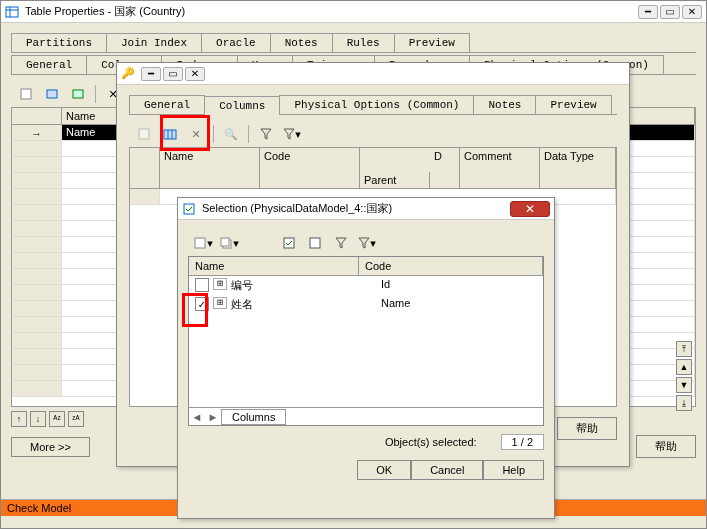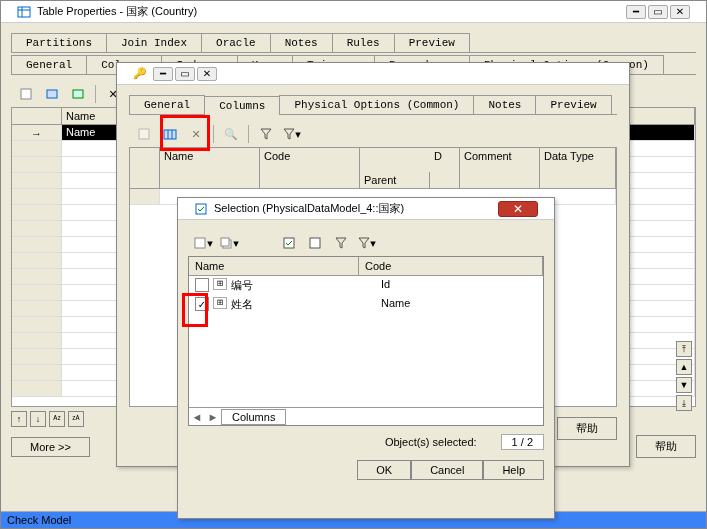--- a/index.html
+++ b/index.html
@@ -1,19 +1,19 @@
 <!DOCTYPE html>
 <html><head>
 <meta charset="utf-8">
 <style>
 * { box-sizing: border-box; margin: 0; padding: 0; }
 body { font-family: Tahoma, Arial, sans-serif; font-size: 11px; background: #ece9d8; width: 707px; height: 529px; overflow: hidden; position: relative; color: #000; }
 
 .window { position: absolute; border: 1px solid #888; background: #ece9d8; box-shadow: 2px 2px 4px rgba(0,0,0,0.2); }
-.titlebar { background: #fff; height: 22px; display: flex; align-items: center; padding: 0 16px; border-bottom: 1px solid #ccc; }
+.titlebar { background: #fff; height: 22px; display: flex; align-items: center; padding: 0 4px; border-bottom: 1px solid #ccc; }
 .titlebar .ticon { width: 14px; height: 14px; margin-right: 6px; }
 .titlebar .ttxt { flex: 1; }
 .winbtns { display: flex; gap: 2px; }
 .winbtn { width: 20px; height: 14px; border: 1px solid #aaa; border-radius: 2px; background: #eee; display: flex; align-items: center; justify-content: center; font-size: 10px; }
 .closebtn { width: 40px; height: 16px; background: #c0392b; border: 1px solid #922; color: #fff; border-radius: 3px; display: flex; align-items: center; justify-content: center; font-size: 12px; }
 
 .tabrow { display: flex; border-bottom: 1px solid #999; background: #ece9d8; padding-top: 2px; }
 .tab { padding: 3px 14px; border: 1px solid #999; border-bottom: none; margin-right: -1px; background: #ece9d8; position: relative; font-family: 'Courier New', monospace; font-size: 11px; }
 .tab.sel { background: #ece9d8; top: 1px; }
 
@@ -197,21 +197,21 @@
       <div class="sq">ᴬᶻ</div>
       <div class="sq">ᶻᴬ</div>
     </div>
 
     <div style="display:flex;justify-content:space-between;margin-top:8px;align-items:center;">
       <button class="btn">More &gt;&gt;</button>
       <button class="btn">帮助</button>
     </div>
   </div>
 
-  <div style="position:absolute;bottom:0;left:0;right:0;padding:2px 6px;border-top:1px solid #aaa;background:#3b82f6;">
+  <div style="position:absolute;bottom:12px;left:0;right:0;padding:2px 6px;border-top:1px solid #aaa;background:#f97316;">
     <span>Check Model</span>
   </div>
 </div>
 
 <div class="window" style="left:116px;top:62px;width:514px;height:405px;">
   <div class="titlebar">
     <span class="ticon">🔑</span>
     <div class="winbtns">
       <div class="winbtn">━</div>
       <div class="winbtn">▭</div>

